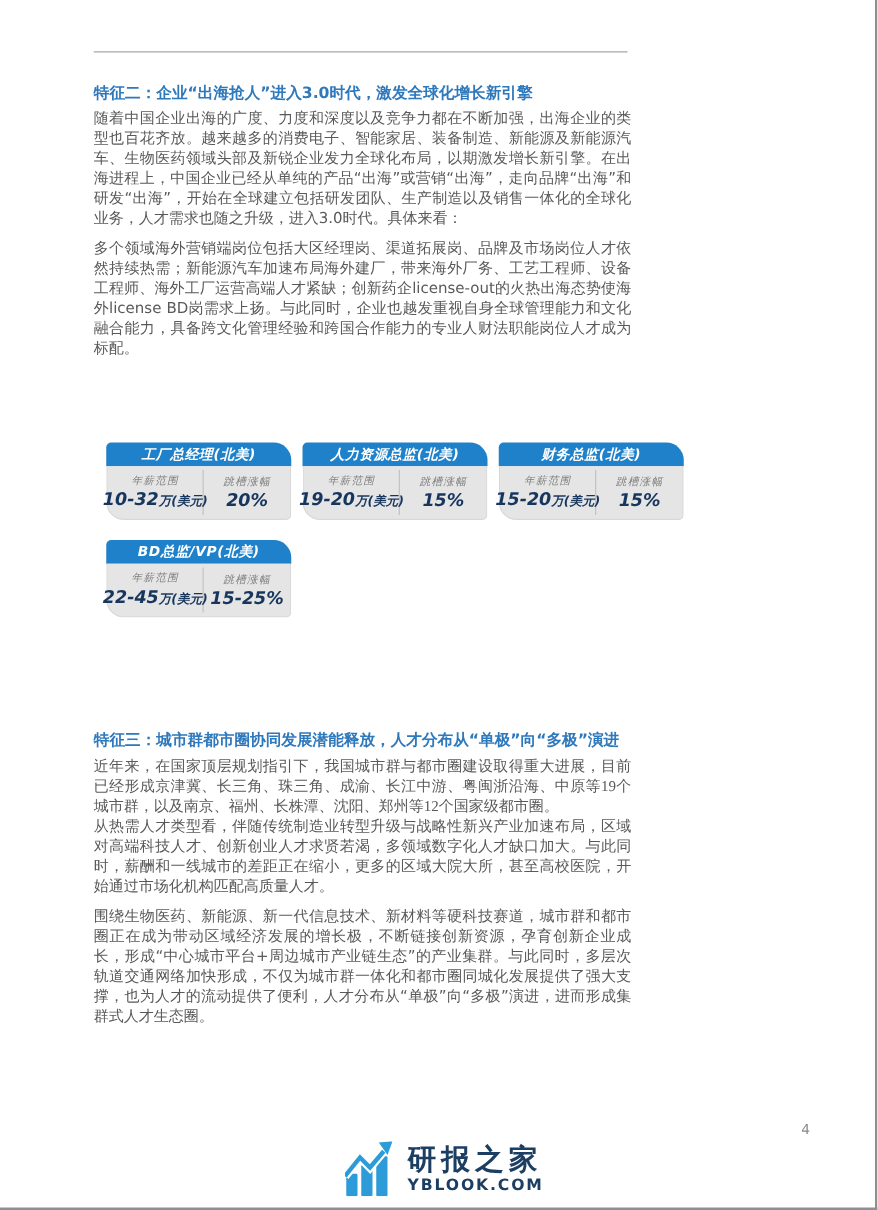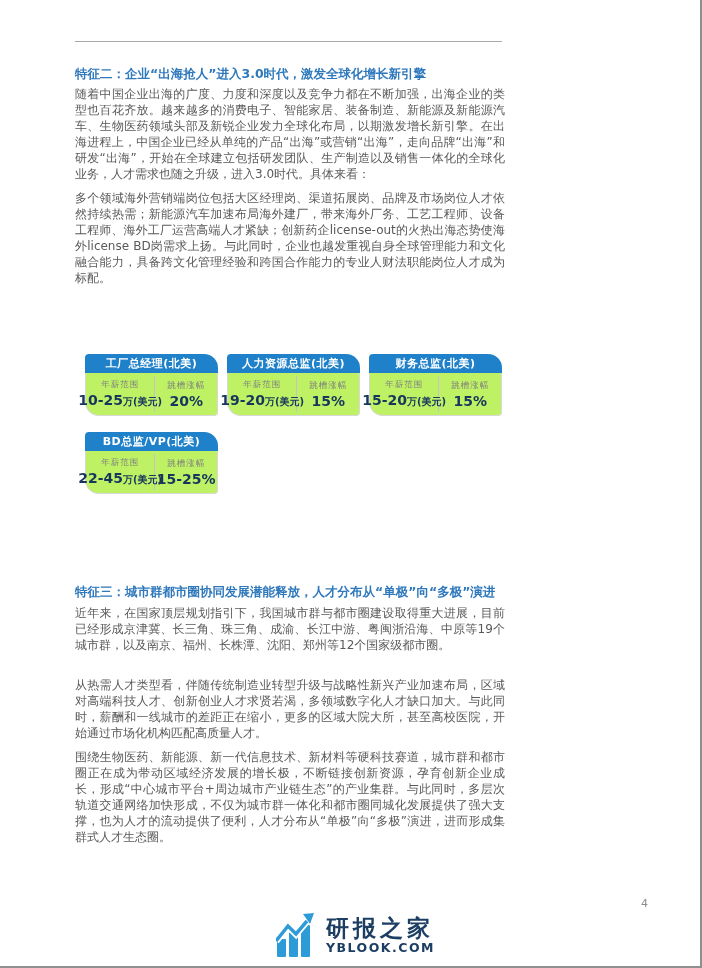--- a/index.html
+++ b/index.html
@@ -23,35 +23,35 @@
   .sec h2 {
     font-size:12.5px; line-height:16px; font-weight:bold;
     color:#2e78bc; margin:0 0 4px 0; white-space:nowrap;
   }
   .sec2 h2 { margin-bottom:5px; }
   .sec p {
     font-size:12px; line-height:16px; color:#595959;
     text-align:justify; text-justify:inter-ideograph;
     margin:0 0 8px 0;
   }
-  .sec2 p.p3 { margin-bottom:24px; }
+  .sec2 p.p3 { margin-bottom:0;font-family:Liberation Serif, serif; }
 
   
   .cards { position:absolute; top:354px; left:85px; display:flex; flex-direction:column; gap:16px; }
   .cards-row { display:flex; gap:9px; }
-  .card { width:133px; height:62px; }
+  .card { width:148px; height:62px;font-style:italic; }
   .card-header {
     height:19px; line-height:19px;
     background:#1f81c9; color:#ffffff;
     font-size:11px; font-weight:bold; text-align:center;
     border-radius:4px 14px 0 0;
     letter-spacing:0.5px; white-space:nowrap; overflow:hidden;
   }
   .card-body {
-    height:43px; background:#bef264;
+    height:43px; background:#e5e5e5;
     border:1px solid #d8d8d8; border-top:none;
     border-radius:0 0 4px 14px;
     display:flex; align-items:stretch; padding:3px 0 3px 0;
   }
   .stat { display:flex; flex-direction:column; justify-content:center; align-items:center; }
   .stat-salary { width:53%; border-right:1px solid #c4c4c4; }
   .stat-hop { width:47%; }
   .stat-label { font-size:8.5px; color:#7f7f7f; letter-spacing:1px; margin-bottom:2px; white-space:nowrap; }
   .stat-value { color:#17365d; font-weight:bold; font-size:14px; line-height:15px; white-space:nowrap; }
   .stat-value .unit { font-size:10px; font-weight:bold; }
@@ -90,21 +90,21 @@
   </section>
 
   <div class="cards">
     <div class="cards-row">
 
       <div class="card">
         <div class="card-header">工厂总经理(北美)</div>
         <div class="card-body">
           <div class="stat stat-salary">
             <div class="stat-label">年薪范围</div>
-            <div class="stat-value"><span>10-25</span><span class="unit">万(美元)</span></div>
+            <div class="stat-value"><span>10-32</span><span class="unit">万(美元)</span></div>
           </div>
           <div class="stat stat-hop">
             <div class="stat-label">跳槽涨幅</div>
             <div class="stat-value">20%</div>
           </div>
         </div>
       </div>
 
       <div class="card">
         <div class="card-header">人力资源总监(北美)</div>

